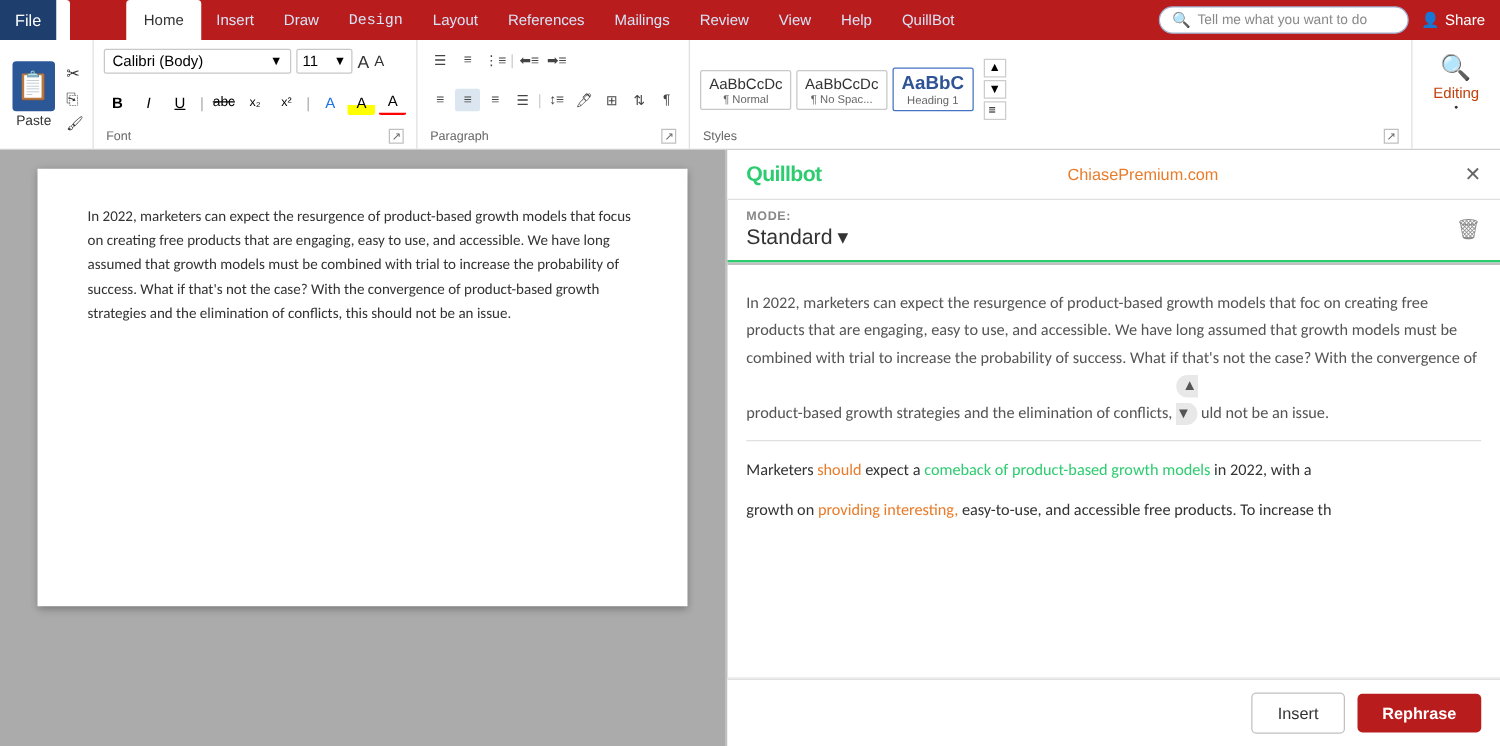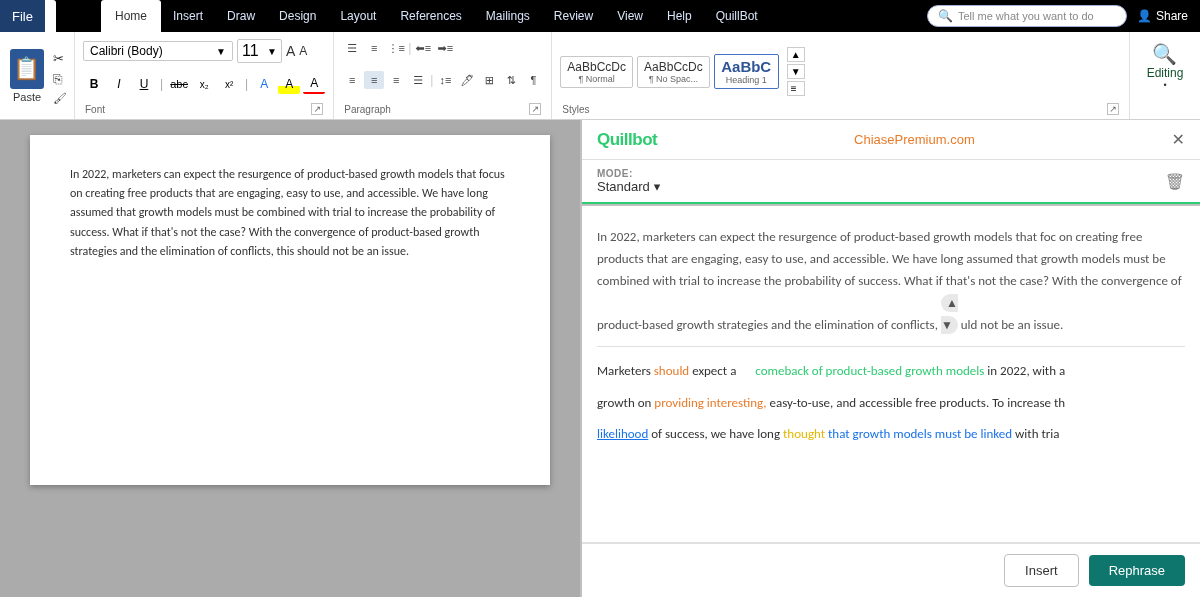--- a/index.html
+++ b/index.html
@@ -242,21 +242,21 @@
       font-weight: bold;
       color: #888;
       letter-spacing: 0.5px;
       text-transform: uppercase;
     }
 
     .mode-value {
       display: flex;
       align-items: center;
       gap: 4px;
-      font-size: 13px;
+      font-size: 17px;
       font-weight: 500;
       color: #333;
       cursor: pointer;
     }
 
     .synonyms-value {
       font-size: 13px;
       color: #333;
     }
 
@@ -287,21 +287,21 @@
       margin-bottom: 15px;
       font-family: Calibri, sans-serif;
       color: #555;
     }
 
     .output-text-rephrased {
       font-family: Calibri, sans-serif;
     }
 
     .highlight-orange { color: #e87c2a; }
-    .highlight-green { color: #2ecc71; margin-left: 16px; }
+    .highlight-green { color: #2ecc71; }
     .highlight-blue { color: #1a73e8; }
     .highlight-gold { color: #e6b800; }
     .highlight-underline { text-decoration: underline; }
 
     
     .action-bar {
       display: flex;
       align-items: center;
       justify-content: flex-end;
       padding: 10px 15px;
@@ -316,36 +316,36 @@
       border: 1px solid #c0c0c0;
       background: #fff;
       border-radius: 4px;
       cursor: pointer;
       font-size: 13px;
       color: #333;
     }
 
     .rephrase-btn {
       padding: 8px 20px;
-      background: #0f766e;
+      background: #b91c1c;
       color: #fff;
       border: none;
       border-radius: 4px;
       cursor: pointer;
       font-size: 13px;
-      font-weight: 400;
+      font-weight: 700;
     }
 
     .full-ribbon {
       display: flex;
       flex-direction: column;
     }
 
     .ribbon-top-bar {
-      background: #000000;
+      background: #b91c1c;
       display: flex;
       align-items: center;
       height: 32px;
     }
 
     .ribbon-main {
       background: #fff;
       display: flex;
       flex-direction: row;
       align-items: stretch;
@@ -371,21 +371,21 @@
 <div class="full-ribbon">
 
   <div class="ribbon-top-bar">
     <div class="ribbon-tab active">Home</div>
     <div class="ribbon-tab" style="position:absolute; left:0; background:#1e3f6e; color:#fff; height:32px; padding: 0 12px; display:flex; align-items:center; font-size:13px; font-weight:500;">File</div>
 
     <div style="display:flex; height:32px; align-items:flex-end; padding-left: 45px;">
       <div class="ribbon-tab active" style="height:32px; display:flex; align-items:center; background:#fff; color:#333; padding: 0 14px; font-size:12px; border-radius:3px 3px 0 0; font-weight:500;">Home</div>
       <div class="ribbon-tab" style="color:#d8e4f8; padding: 0 12px; height:100%; display:flex; align-items:center; font-size:12px;">Insert</div>
       <div class="ribbon-tab" style="color:#d8e4f8; padding: 0 12px; height:100%; display:flex; align-items:center; font-size:12px;">Draw</div>
-      <div class="ribbon-tab" style="color:#d8e4f8; padding: 0 12px; height:100%; display:flex; align-items:center; font-size:12px;">Design</div>
+      <div class="ribbon-tab" style="color:#d8e4f8; padding: 0 12px; height:100%; display:flex; align-items:center; font-size:12px;font-family:Liberation Mono, monospace;">Design</div>
       <div class="ribbon-tab" style="color:#d8e4f8; padding: 0 12px; height:100%; display:flex; align-items:center; font-size:12px;">Layout</div>
       <div class="ribbon-tab" style="color:#d8e4f8; padding: 0 12px; height:100%; display:flex; align-items:center; font-size:12px;">References</div>
       <div class="ribbon-tab" style="color:#d8e4f8; padding: 0 12px; height:100%; display:flex; align-items:center; font-size:12px;">Mailings</div>
       <div class="ribbon-tab" style="color:#d8e4f8; padding: 0 12px; height:100%; display:flex; align-items:center; font-size:12px;">Review</div>
       <div class="ribbon-tab" style="color:#d8e4f8; padding: 0 12px; height:100%; display:flex; align-items:center; font-size:12px;">View</div>
       <div class="ribbon-tab" style="color:#d8e4f8; padding: 0 12px; height:100%; display:flex; align-items:center; font-size:12px;">Help</div>
       <div class="ribbon-tab" style="color:#d8e4f8; padding: 0 12px; height:100%; display:flex; align-items:center; font-size:12px;">QuillBot</div>
     </div>
 
     <div style="margin-left:auto; display:flex; align-items:center; gap:10px; padding-right:12px;">
@@ -418,21 +418,21 @@
       </div>
     </div>
 
     <div style="display:flex; flex-direction:column; padding: 4px 8px; border-right:1px solid #e0e0e0; justify-content:space-between; min-width:195px;">
       <div style="display:flex; gap:4px; align-items:center; margin-top:3px;">
         <div class="font-name-selector">
           <span style="font-size:12px;">Calibri (Body)</span>
           <span style="font-size:10px;">▼</span>
         </div>
         <div class="font-size-selector">
-          <span style="font-size:16px;">11</span>
+          <span style="font-size:12px;">11</span>
           <span style="font-size:10px;">▼</span>
         </div>
         <span style="font-size:14px; cursor:pointer; color:#333;">A</span>
         <span style="font-size:12px; cursor:pointer; color:#333;">A</span>
       </div>
       <div style="display:flex; gap:3px; align-items:center; margin-top:2px;">
         <button class="fmt-btn bold">B</button>
         <button class="fmt-btn italic">I</button>
         <button class="fmt-btn" style="text-decoration:underline;">U</button>
         <span style="color:#aaa; margin:0 2px;">|</span>
@@ -499,21 +499,21 @@
       </div>
       <div class="group-footer">
         <span class="group-name">Styles</span>
         <span class="group-expand">↗</span>
       </div>
     </div>
 
     <div style="display:flex; flex-direction:column; padding: 4px 10px; align-items:center; justify-content:space-between; min-width:70px;">
       <div style="display:flex; flex-direction:column; align-items:center; cursor:pointer; padding-top:6px;">
         <span style="font-size:20px; color:#2b5797;">🔍</span>
-        <span style="font-size:12px; color:#14532d;">Editing</span>
+        <span style="font-size:12px; color:#c2410c;">Editing</span>
         <span style="font-size:9px; color:#333;">•</span>
       </div>
       <div style="height:14px;"></div>
     </div>
   </div>
 </div>
 
 <div class="main-content">
 
   <div class="doc-panel">
@@ -556,23 +556,20 @@
         uld not be an issue.
       </div>
 
       <div class="output-text-rephrased" style="font-size:13px; line-height:1.8;">
         <p style="margin-bottom:8px;">
           <span>Marketers </span><span class="highlight-orange">should</span><span> expect a </span><span class="highlight-green">comeback of product-based growth models</span><span> in 2022, with a</span>
         </p>
         <p style="margin-bottom:8px;">
           <span>growth on </span><span class="highlight-orange">providing interesting,</span><span> easy-to-use, and accessible free products. To increase th</span>
         </p>
-        <p>
-          <span class="highlight-blue highlight-underline">likelihood</span><span> of success, we have long </span><span class="highlight-gold">thought</span><span class="highlight-blue"> that growth models must be linked</span><span> with tria</span>
-        </p>
       </div>
     </div>
 
     <div class="action-bar">
       <button class="insert-btn">Insert</button>
       <button class="rephrase-btn">Rephrase</button>
     </div>
   </div>
 </div>
 

